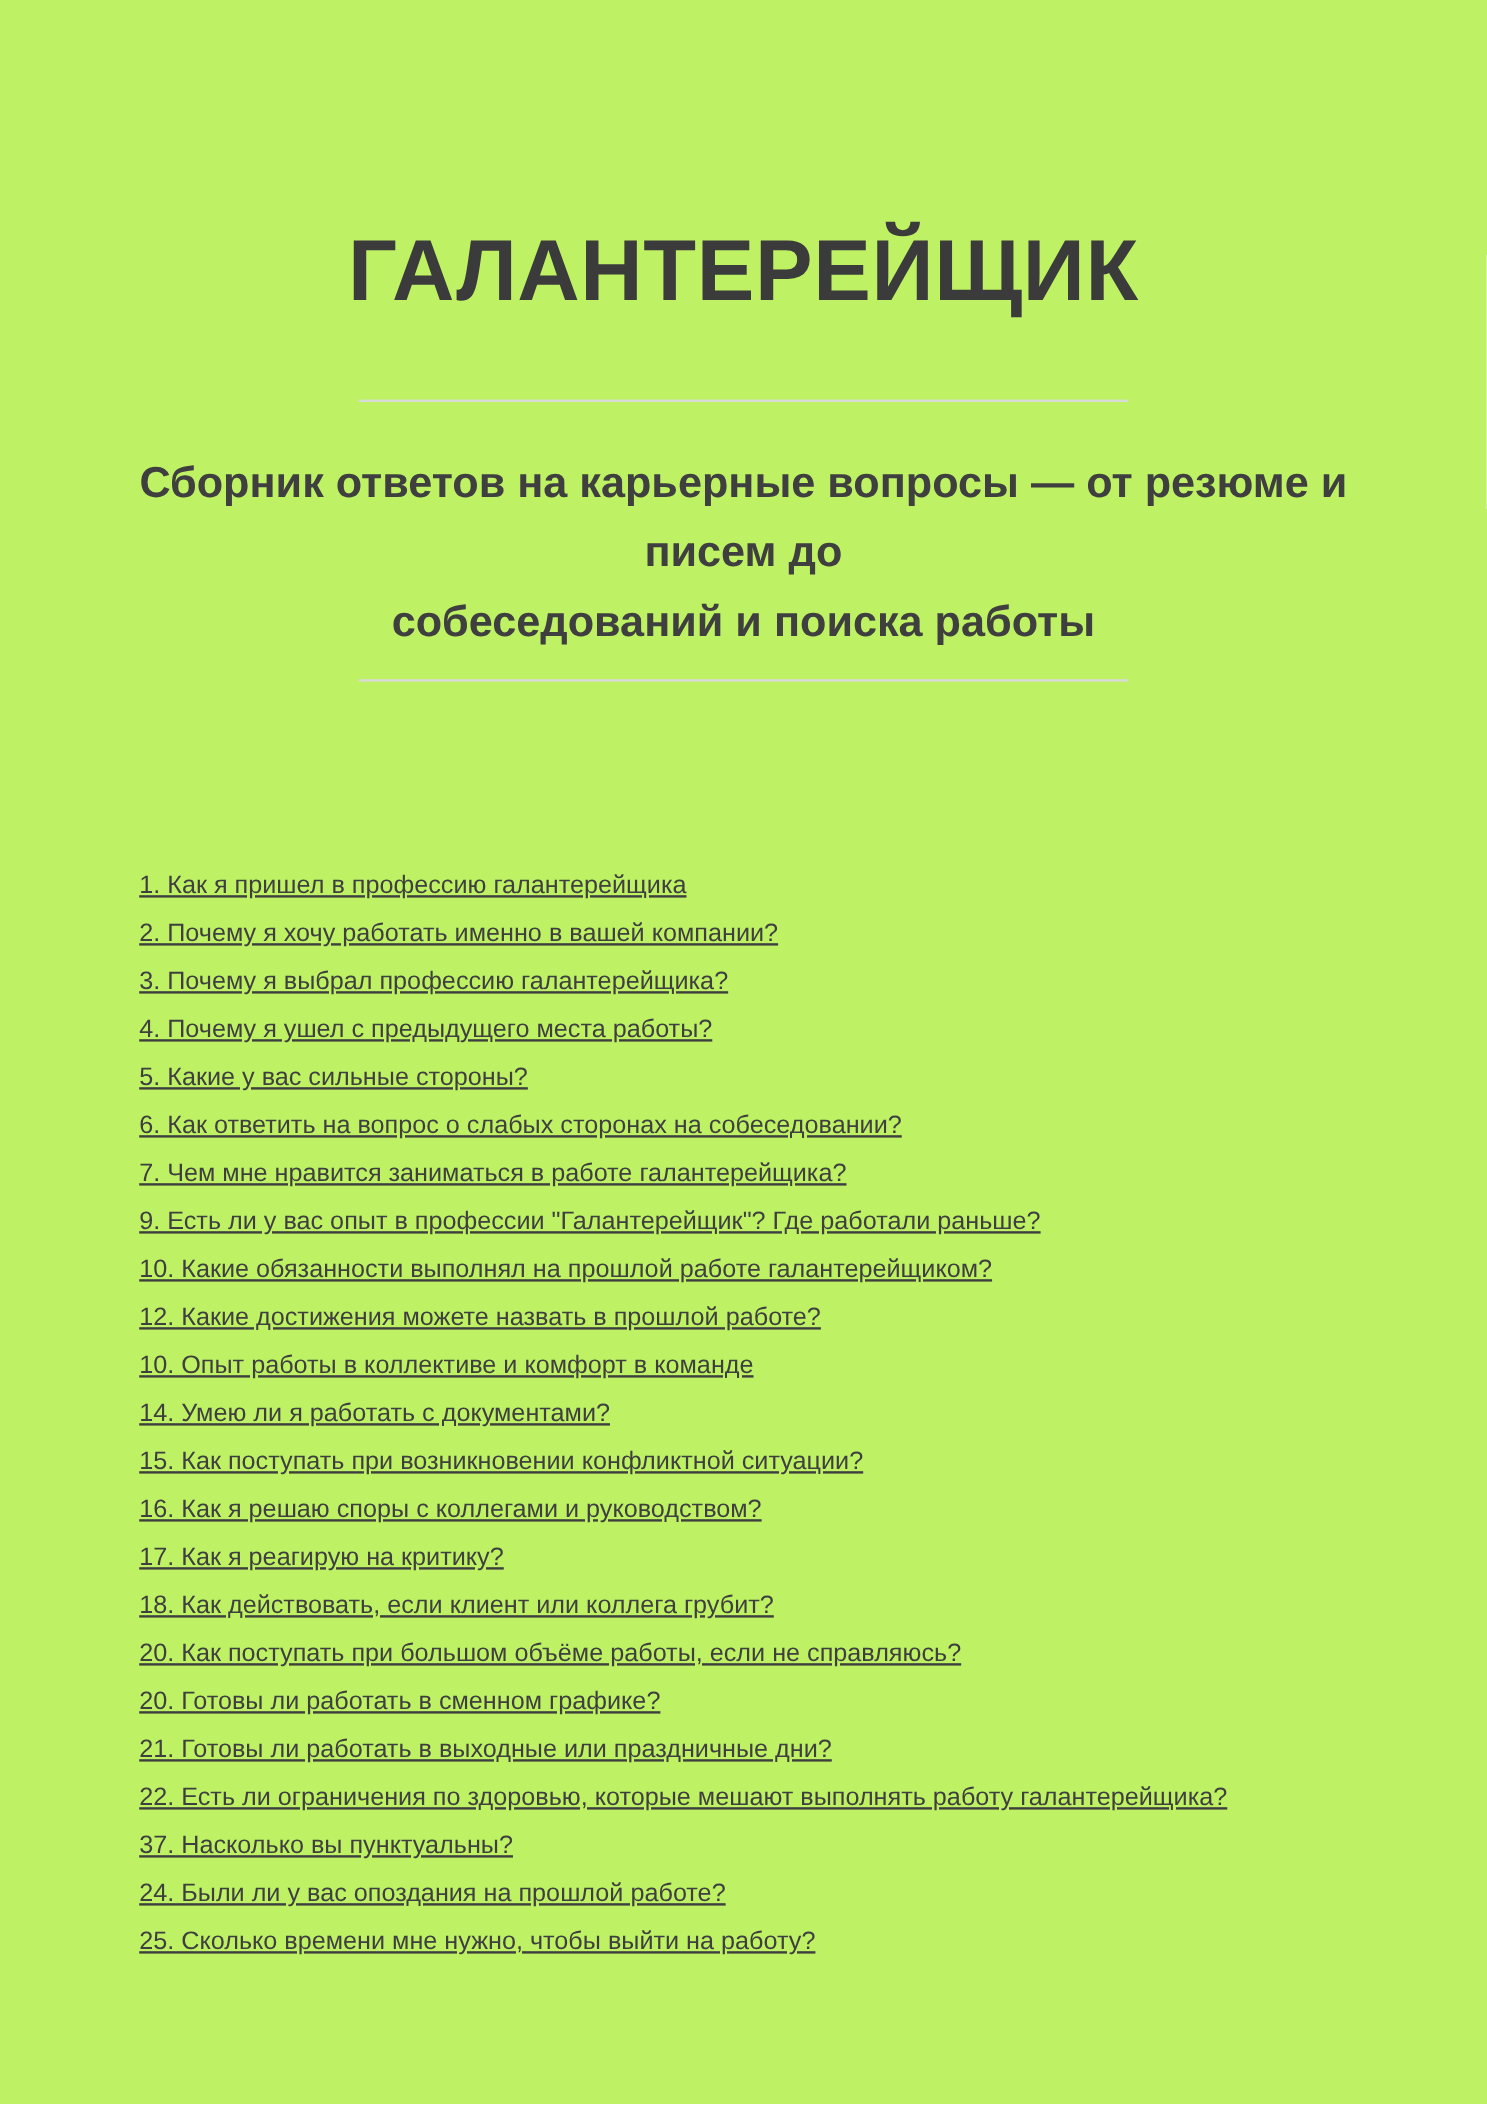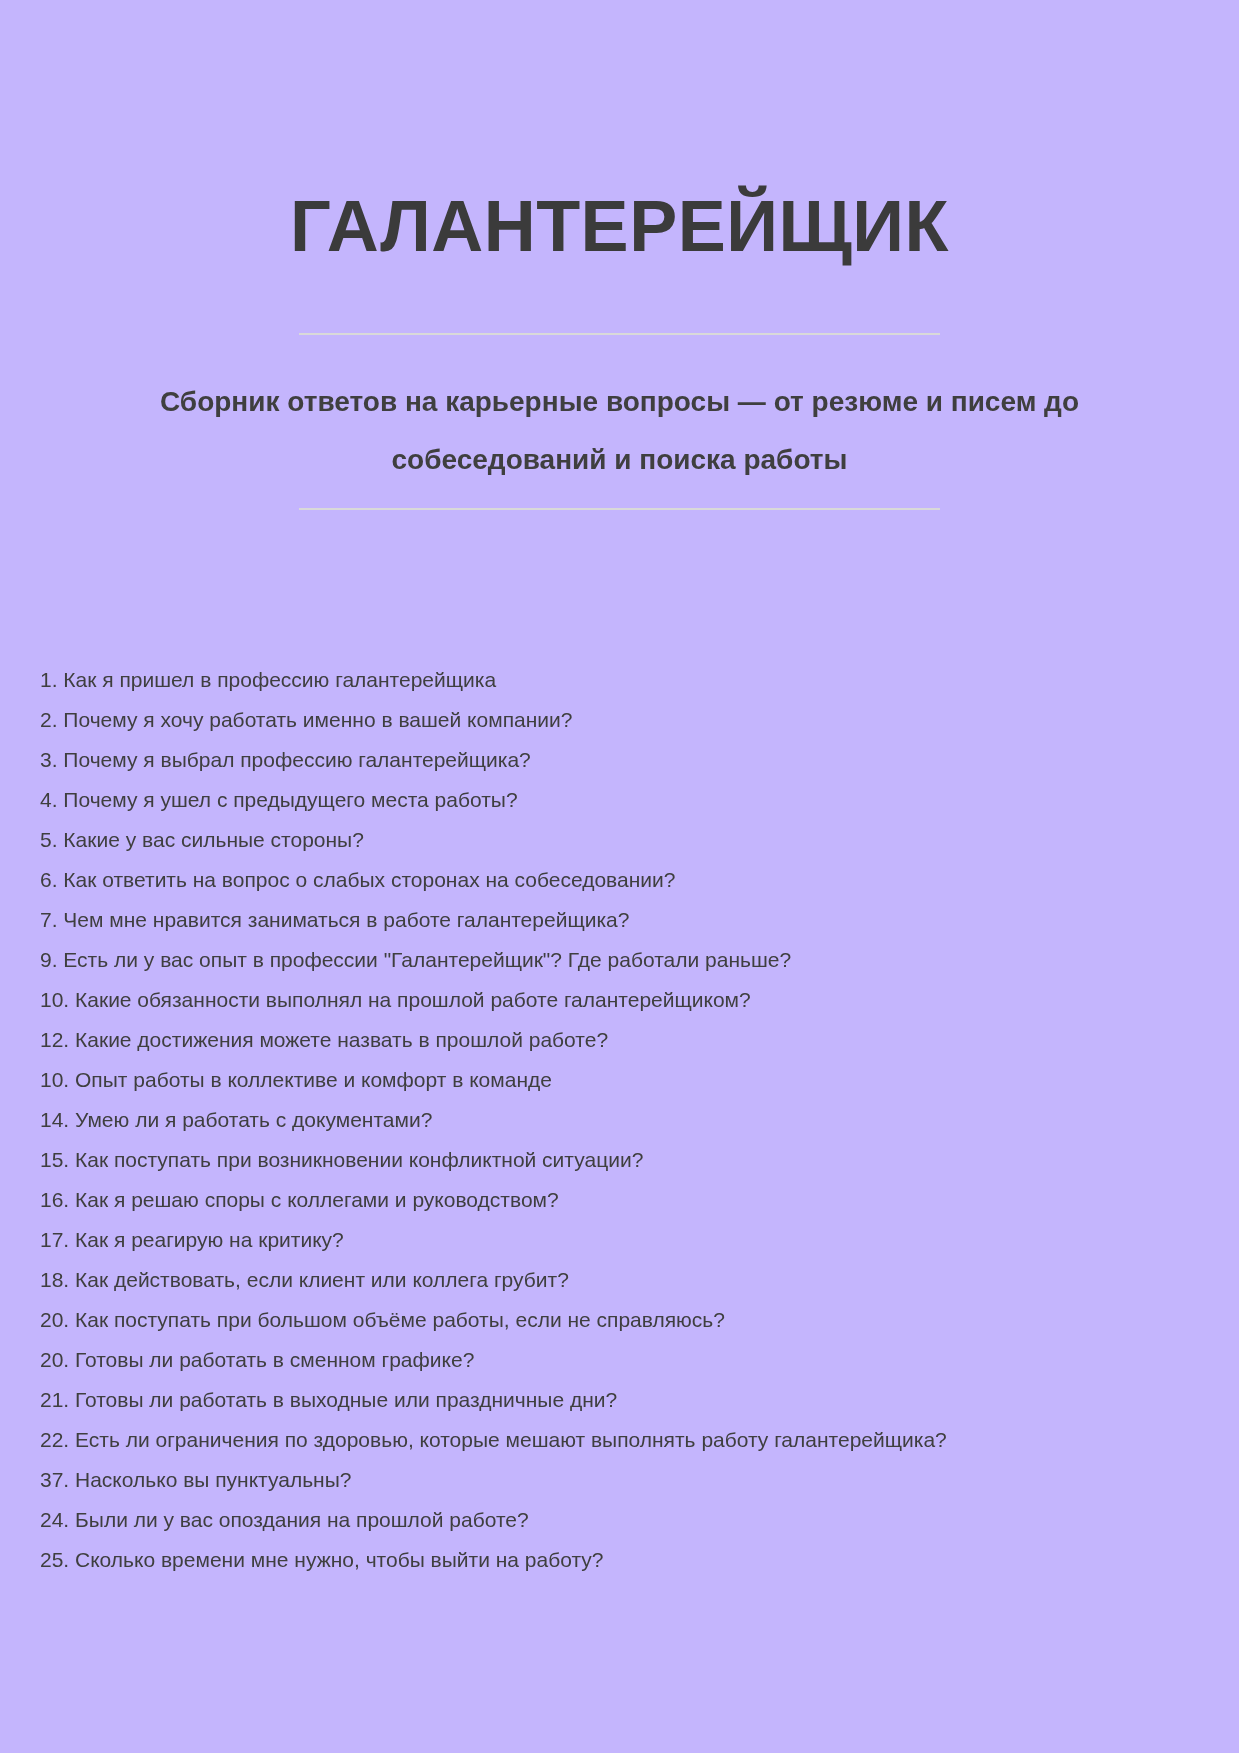--- a/index.html
+++ b/index.html
@@ -5,21 +5,21 @@
   html, body {
     margin: 0;
     padding: 0;
     background: #ffffff;
   }
   .page {
     position: relative;
     width: 1239px;
     height: 1753px;
     margin: 0 auto;
-    background: #c4b5fd;
+    background: #bef264;
     overflow: hidden;
     font-family: "Liberation Sans", sans-serif;
     color: #3f3f3f;
   }
   .doc-title {
     margin: 0;
     padding-top: 183px;
     text-align: center;
     font-size: 72px;
     line-height: 86px;
@@ -32,30 +32,31 @@
     border-top: 2px solid #d9d9d9;
     width: 641px;
     margin: 0 auto;
   }
   .divider-top { margin-top: 64px; }
   .divider-bottom { margin-top: 19px; }
   .doc-subtitle {
     margin: 38px auto 0 auto;
     max-width: 1100px;
     text-align: center;
-    font-size: 28px;
+    font-size: 36px;
     line-height: 58px;
     font-weight: 700;
     color: #3f3f3f;
   }
   .doc-subtitle .line { display: block; }
   .toc {
     margin-top: 150px;
-    padding-left: 40px;
+    padding-left: 116px;
     padding-right: 30px;
+    text-decoration: underline;
   }
   .toc-item {
     margin: 0;
     font-size: 21px;
     line-height: 40px;
     font-weight: 400;
     color: #3f3f3f;
     white-space: nowrap;
   }
 </style>

